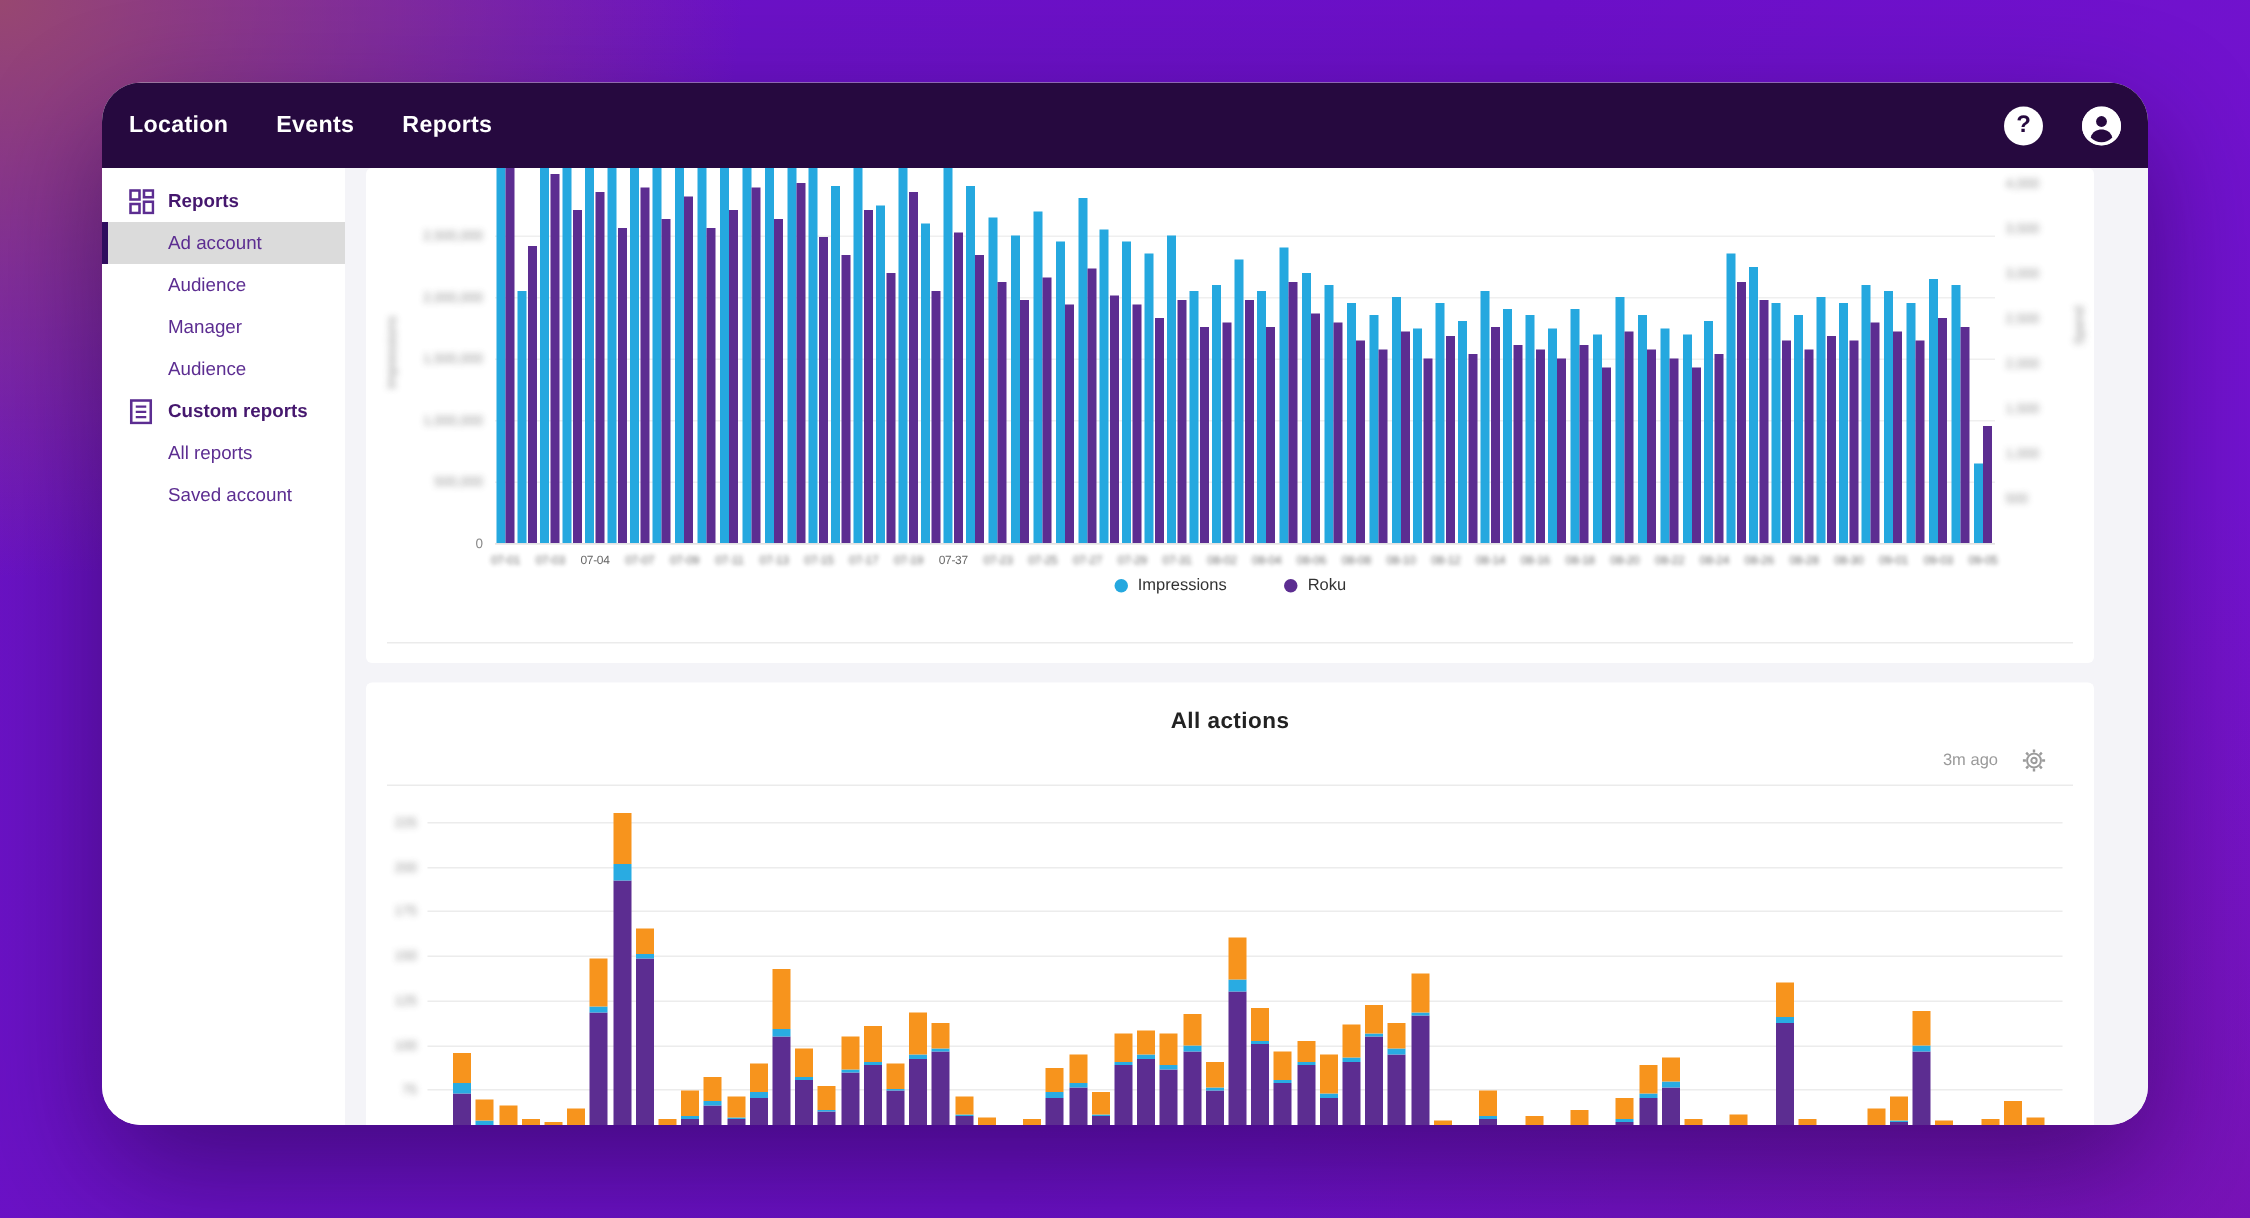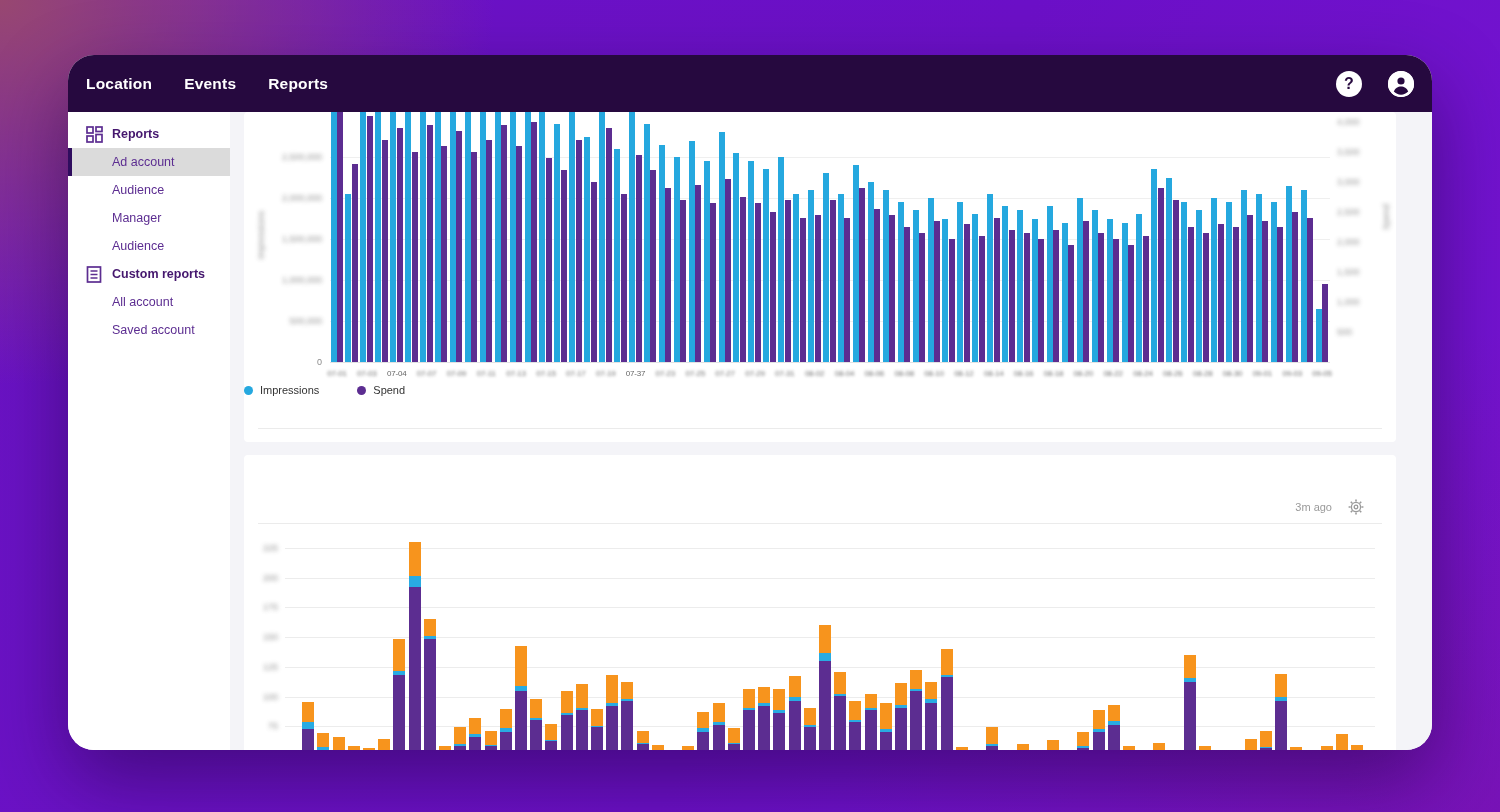--- a/index.html
+++ b/index.html
@@ -44,21 +44,21 @@
   
   .grid { position:absolute; height:1px; background:#efefef; }
   .axisline { position:absolute; height:1px; background:#e2e2e2; }
   .tick { position:absolute; font-size:9px; color:#8a8a8a; text-align:right; width:46px; }
   .tickr { text-align:left; }
   .blur { filter:blur(2.1px); opacity:.9; }
   .blur-soft { filter:blur(1.5px); opacity:.92; }
   .xdate { position:absolute; font-size:8px; color:#666; width:30px; text-align:center; letter-spacing:-.2px; }
   .axis-title { position:absolute; font-size:9px; color:#888; transform:rotate(-90deg); transform-origin:center; }
   .bar { position:absolute; }
-  .legend { position:absolute; left:0; right:0; top:272px; display:flex; gap:38px; }
+  .legend { position:absolute; left:0; right:0; top:272px; display:flex; justify-content:center; gap:38px; }
   .legend .li { display:flex; align-items:center; gap:7px; font-size:11px; color:#333; }
   .dot { width:9px; height:9px; border-radius:50%; }
   .divider { position:absolute; left:14px; right:14px; height:1px; background:#ebebeb; }
   .card-title { position:absolute; top:17px; left:0; right:0; text-align:center; font-size:15px; font-weight:700; color:#222; letter-spacing:.3px; }
   .meta { position:absolute; top:44px; right:32px; display:flex; align-items:center; gap:16px; }
   .meta .ago { font-size:11px; color:#9a9a9a; }
 </style>
 </head>
 <body>
 
@@ -116,21 +116,21 @@
               <g stroke="#5c2d91" stroke-width="1.5">
                 <line x1="4.5" y1="5" x2="11.5" y2="5"></line>
                 <line x1="4.5" y1="8.5" x2="11.5" y2="8.5"></line>
                 <line x1="4.5" y1="12" x2="11.5" y2="12"></line>
               </g>
             </svg>
         </span>
         <span class="lbl">Custom reports</span>
       </div>
       <div class="srow">
-          <span class="lbl">All account</span>
+          <span class="lbl">All reports</span>
         </div>
       <div class="srow">
           <span class="lbl">Saved account</span>
         </div>
     </div>
 
     <div class="main">
 
       <div class="card card1">
         <div id="top-plot" style="position: absolute; inset: 0px;">
@@ -326,27 +326,28 @@
             <div class="xdate blur-soft" style="left: 1033.22px; top: 257px;">09-03</div>
             <div class="xdate blur-soft" style="left: 1063.07px; top: 257px;">09-05</div>
           </div>
         <div class="legend">
           <span class="li">
             <span class="dot" style="background:#25a8df"></span>
             <span>Impressions</span>
           </span>
           <span class="li">
             <span class="dot" style="background:#5c2d91"></span>
-            <span>Spend</span>
+            <span>Roku</span>
           </span>
         </div>
         <div class="divider" style="top:316px"></div>
       </div>
 
       <div class="card card2">
+        <div class="card-title">All actions</div>
         <div class="meta">
           <span class="ago">3m ago</span>
           <svg width="16" height="16" viewBox="0 0 16 16">
             <g fill="none" stroke="#9a9a9a" stroke-width="1.3">
               <circle cx="8" cy="8" r="4.6"></circle>
               <circle cx="8" cy="8" r="1.8"></circle>
               <g stroke-width="1.6">
                 <line x1="8" y1="0.6" x2="8" y2="2.6"></line>
                   <line x1="8" y1="13.4" x2="8" y2="15.4"></line>
                 <line x1="0.6" y1="8" x2="2.6" y2="8"></line>

